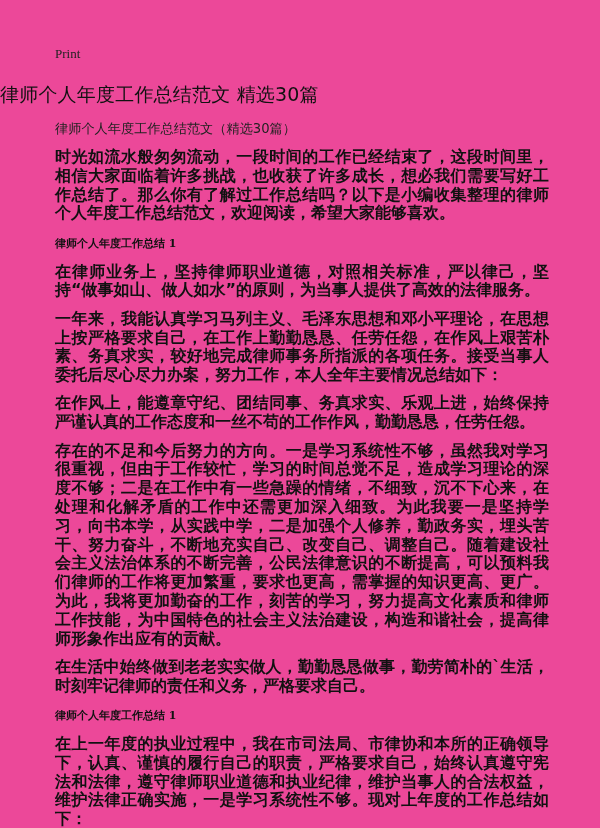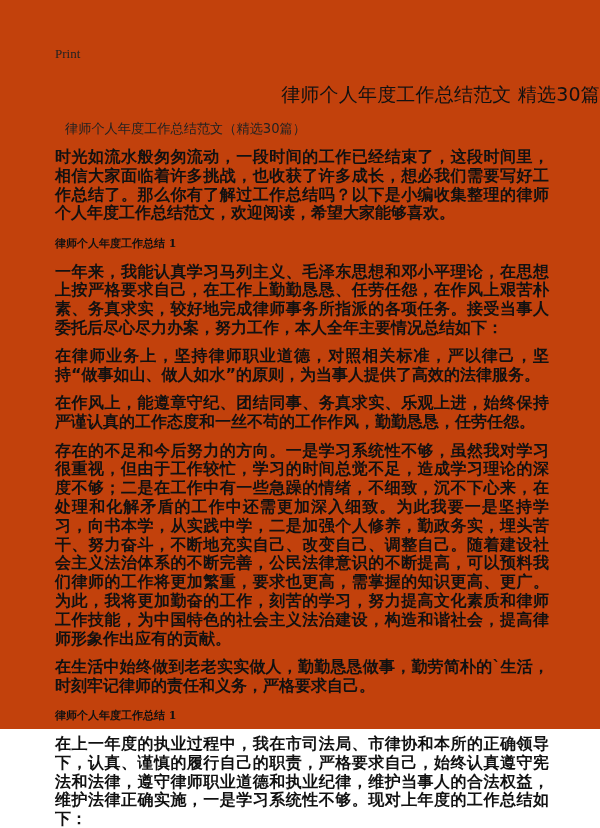--- a/index.html
+++ b/index.html
@@ -12,53 +12,53 @@
     height: 828px;
     overflow: hidden;
     position: relative;
     color: #111111;
     font-family: "DejaVu Sans", "Liberation Sans", sans-serif;
   }
   .page {
     position: absolute;
     left: 0; top: 0;
     width: 600px;
-    height: 729px;
-    background: #c2410c;
+    height: 828px;
+    background: #ec4899;
   }
   .print-label {
     position: absolute;
     left: 55px;
     top: 46px;
     font-family: "Liberation Serif", "DejaVu Serif", serif;
     font-size: 13px;
     color: #222222;
     line-height: 16px;
   }
   .doc-title {
     position: absolute;
     left: 0;
     width: 600px;
     top: 82px;
-    text-align: right;
+    text-align: left;
     font-size: 19px;
     line-height: 24px;
     color: #111111;
     letter-spacing: 0.2px;
   }
   .content {
     position: absolute;
     left: 55px;
     top: 119px;
     width: 494px;
   }
   .subtitle {
     font-size: 13.2px;
     line-height: 19px;
-    margin: 0 0 10px 10px;
+    margin: 0 0 10px 0;
     color: #222222;
   }
   .para {
     font-size: 16px;
     line-height: 18.8px;
     margin: 0 0 9.5px 0;
     color: #111111;
     text-align: justify;
     word-break: break-all;
     font-weight: bold;
@@ -82,22 +82,22 @@
   <div class="doc-title">律师个人年度工作总结范文 精选30篇</div>
 
   <div class="content">
 
     <div class="subtitle">律师个人年度工作总结范文（精选30篇）</div>
 
     <p class="para">时光如流水般匆匆流动，一段时间的工作已经结束了，这段时间里，相信大家面临着许多挑战，也收获了许多成长，想必我们需要写好工作总结了。那么你有了解过工作总结吗？以下是小编收集整理的律师个人年度工作总结范文，欢迎阅读，希望大家能够喜欢。</p>
 
     <div>
       <h2 class="section-heading">律师个人年度工作总结 1</h2>
+      <p class="para">在律师业务上，坚持律师职业道德，对照相关标准，严以律己，坚持“做事如山、做人如水”的原则，为当事人提供了高效的法律服务。</p>
       <p class="para">一年来，我能认真学习马列主义、毛泽东思想和邓小平理论，在思想上按严格要求自己，在工作上勤勤恳恳、任劳任怨，在作风上艰苦朴素、务真求实，较好地完成律师事务所指派的各项任务。接受当事人委托后尽心尽力办案，努力工作，本人全年主要情况总结如下：</p>
-      <p class="para">在律师业务上，坚持律师职业道德，对照相关标准，严以律己，坚持“做事如山、做人如水”的原则，为当事人提供了高效的法律服务。</p>
       <p class="para">在作风上，能遵章守纪、团结同事、务真求实、乐观上进，始终保持严谨认真的工作态度和一丝不苟的工作作风，勤勤恳恳，任劳任怨。</p>
       <p class="para">存在的不足和今后努力的方向。一是学习系统性不够，虽然我对学习很重视，但由于工作较忙，学习的时间总觉不足，造成学习理论的深度不够；二是在工作中有一些急躁的情绪，不细致，沉不下心来，在处理和化解矛盾的工作中还需更加深入细致。为此我要一是坚持学习，向书本学，从实践中学，二是加强个人修养，勤政务实，埋头苦干、努力奋斗，不断地充实自己、改变自己、调整自己。随着建设社会主义法治体系的不断完善，公民法律意识的不断提高，可以预料我们律师的工作将更加繁重，要求也更高，需掌握的知识更高、更广。为此，我将更加勤奋的工作，刻苦的学习，努力提高文化素质和律师工作技能，为中国特色的社会主义法治建设，构造和谐社会，提高律师形象作出应有的贡献。</p>
       <p class="para">在生活中始终做到老老实实做人，勤勤恳恳做事，勤劳简朴的`生活，时刻牢记律师的责任和义务，严格要求自己。</p>
     </div>
 
     <div>
       <h2 class="section-heading">律师个人年度工作总结 1</h2>
       <p class="para">在上一年度的执业过程中，我在市司法局、市律协和本所的正确领导下，认真、谨慎的履行自己的职责，严格要求自己，始终认真遵守宪法和法律，遵守律师职业道德和执业纪律，维护当事人的合法权益，维护法律正确实施，一是学习系统性不够。现对上年度的工作总结如下：</p>
     </div>
 

